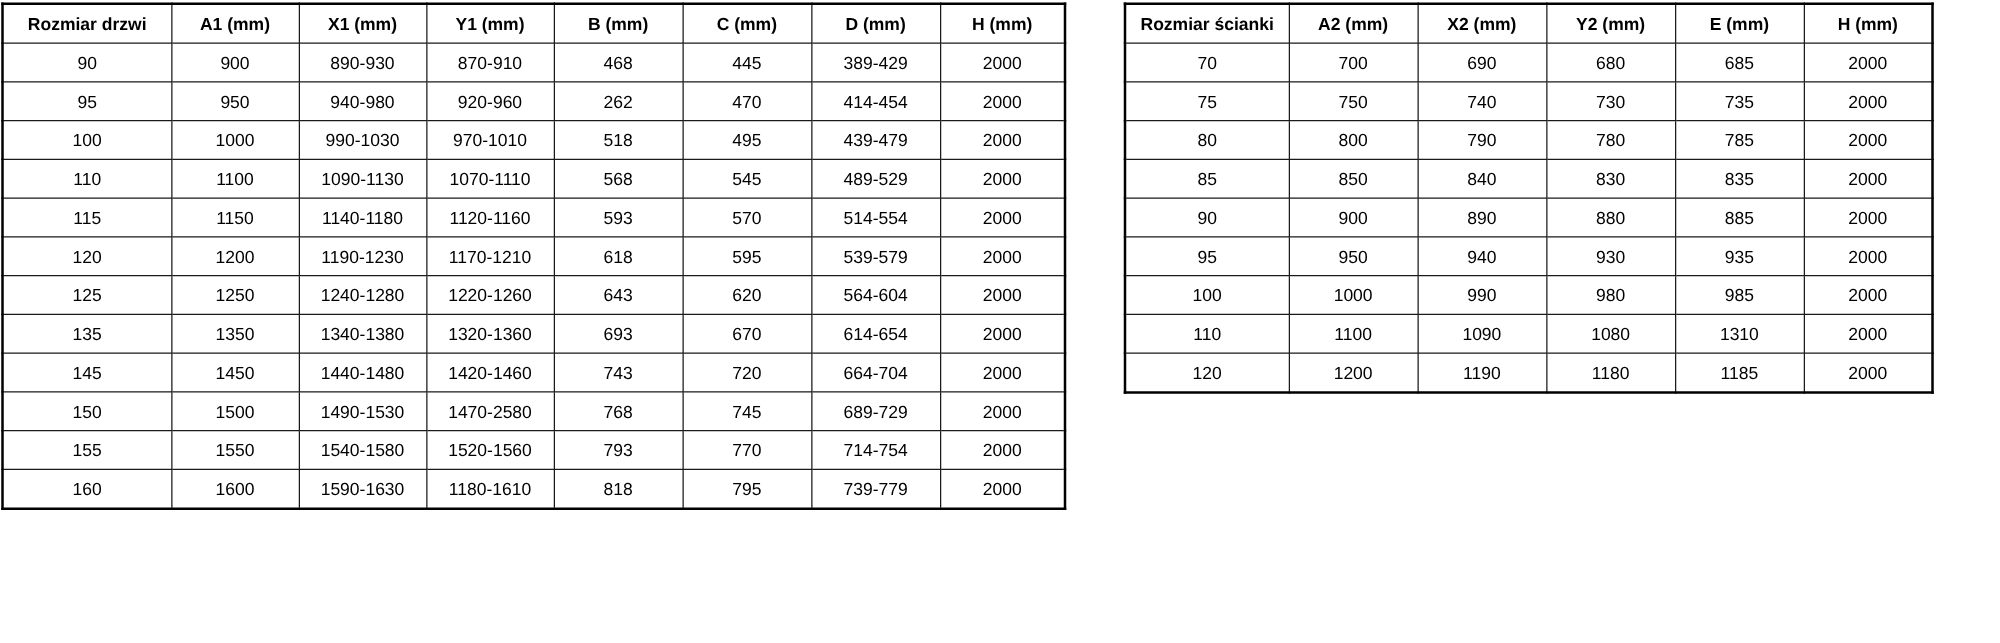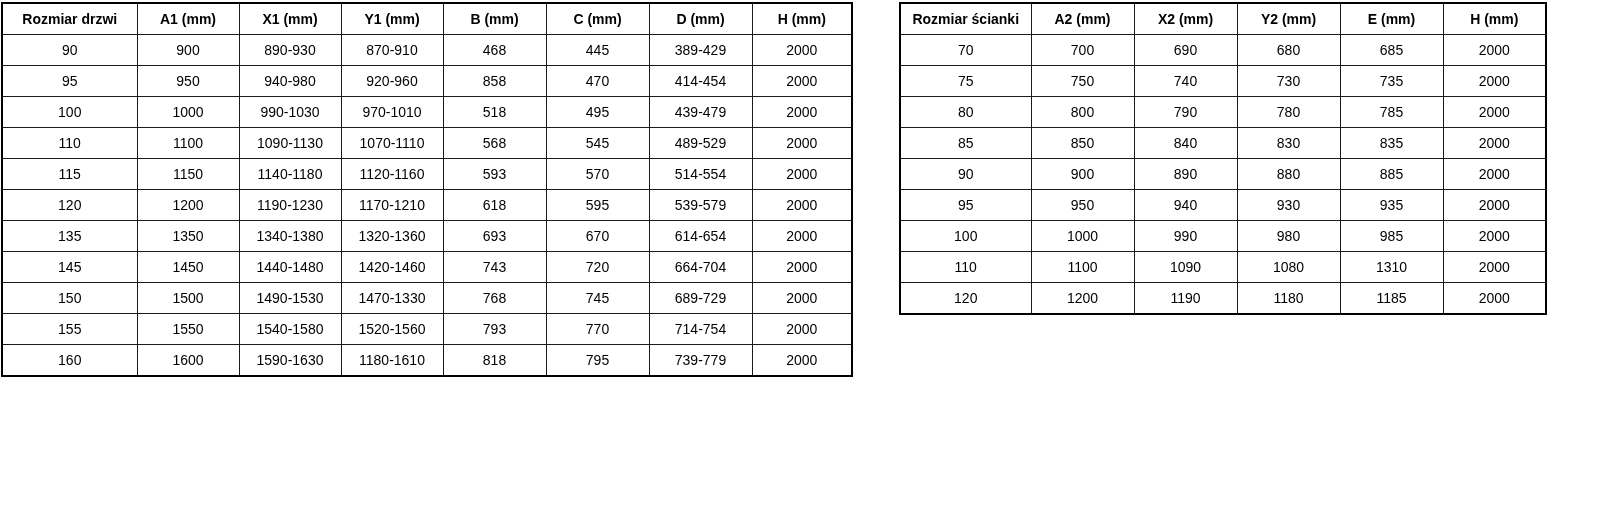--- a/index.html
+++ b/index.html
@@ -79,21 +79,21 @@
           <td>468</td>
           <td>445</td>
           <td>389-429</td>
           <td>2000</td>
         </tr>
         <tr>
           <td>95</td>
           <td>950</td>
           <td>940-980</td>
           <td>920-960</td>
-          <td>858</td>
+          <td>262</td>
           <td>470</td>
           <td>414-454</td>
           <td>2000</td>
         </tr>
         <tr>
           <td>100</td>
           <td>1000</td>
           <td>990-1030</td>
           <td>970-1010</td>
           <td>518</td>
@@ -125,20 +125,30 @@
           <td>120</td>
           <td>1200</td>
           <td>1190-1230</td>
           <td>1170-1210</td>
           <td>618</td>
           <td>595</td>
           <td>539-579</td>
           <td>2000</td>
         </tr>
         <tr>
+          <td>125</td>
+          <td>1250</td>
+          <td>1240-1280</td>
+          <td>1220-1260</td>
+          <td>643</td>
+          <td>620</td>
+          <td>564-604</td>
+          <td>2000</td>
+        </tr>
+        <tr>
           <td>135</td>
           <td>1350</td>
           <td>1340-1380</td>
           <td>1320-1360</td>
           <td>693</td>
           <td>670</td>
           <td>614-654</td>
           <td>2000</td>
         </tr>
         <tr>
@@ -148,21 +158,21 @@
           <td>1420-1460</td>
           <td>743</td>
           <td>720</td>
           <td>664-704</td>
           <td>2000</td>
         </tr>
         <tr>
           <td>150</td>
           <td>1500</td>
           <td>1490-1530</td>
-          <td>1470-1330</td>
+          <td>1470-2580</td>
           <td>768</td>
           <td>745</td>
           <td>689-729</td>
           <td>2000</td>
         </tr>
         <tr>
           <td>155</td>
           <td>1550</td>
           <td>1540-1580</td>
           <td>1520-1560</td>

